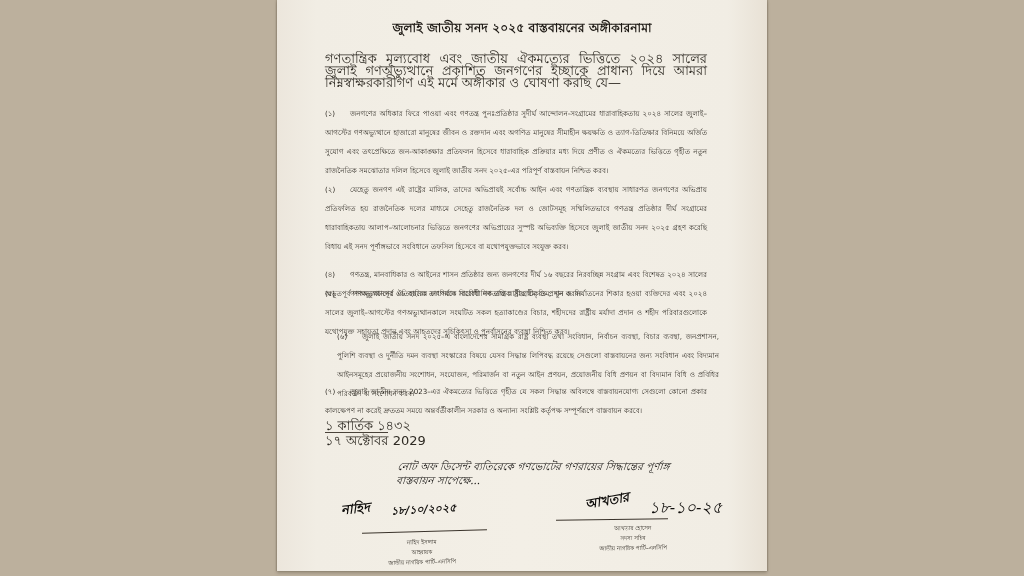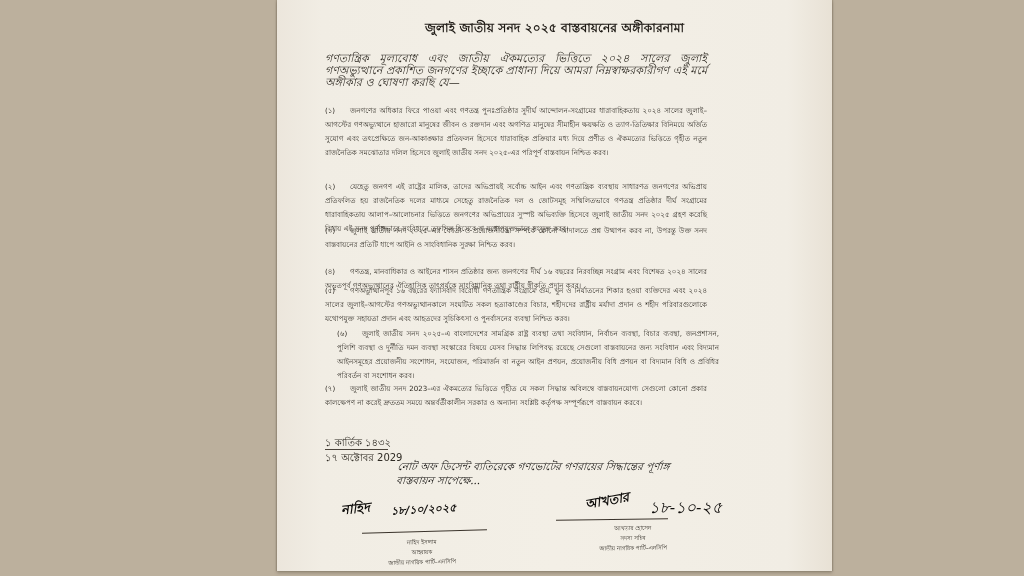--- a/index.html
+++ b/index.html
@@ -11,21 +11,21 @@
       background: #bcb09d;
     }
     body {
       position: relative;
       font-family: "DejaVu Sans", sans-serif;
     }
     .page {
       position: absolute;
       left: 277px;
       top: 0;
-      width: 555px;
+      width: 490px;
       height: 571px;
       background: linear-gradient(90deg, #ece6dc 0%, #f1ede4 8%, #f3efe6 50%, #f1ede4 92%, #e8e1d5 100%);
       box-shadow: 0 2px 3px rgba(80,70,55,0.35), -1px 0 1px rgba(90,80,65,0.25), 1px 0 1px rgba(90,80,65,0.25);
       color: #2a2620;
       overflow: hidden;
     }
     .title {
       position: absolute;
       left: 0;
       right: 0;
@@ -33,52 +33,51 @@
       text-align: center;
       font-size: 12.2px;
       font-weight: bold;
       color: #1f1b16;
       letter-spacing: 0.1px;
     }
     .body-text {
       position: absolute;
       left: 48px;
       width: 382px;
-      font-size: 11px;
+      font-size: 13px;
       line-height: 12.2px;
       color: #2e2a23;
       text-align: justify;
-      font-style: italic;
     }
     .intro { top: 53px; }
     .clause {
       position: absolute;
       left: 48px;
       width: 382px;
       font-size: 7.1px;
-      line-height: 14px;
+      line-height: 19px;
       color: #2e2a23;
       text-align: justify;
     }
     .clause .num {
       display: inline-block;
       width: 25px;
     }
     .c1 { top: 104px; }
     .c2 { top: 180px; }
     .c3 { top: 224px; }
     .c4 { top: 265px; }
     .c5 { top: 284px; }
     .c6 { top: 327px; margin-left: 12px; }
     .c7 { top: 382px; }
     .date-block {
       position: absolute;
       left: 48px;
-      top: 437px;
-      font-size: 10px;
+      top: 420px;
+      font-size: 13px;
       color: #2e2a23;
     }
     .date-line {
       display: block;
       line-height: 11px;
     }
     .date-rule {
       display: block;
       width: 63px;
       height: 1px;
@@ -144,23 +143,20 @@
   <div class="body-text intro">গণতান্ত্রিক মূল্যবোধ এবং জাতীয় ঐকমত্যের ভিত্তিতে ২০২৪ সালের জুলাই গণঅভ্যুত্থানে প্রকাশিত জনগণের ইচ্ছাকে প্রাধান্য দিয়ে আমরা নিম্নস্বাক্ষরকারীগণ এই মর্মে অঙ্গীকার ও ঘোষণা করছি যে—</div>
 
   <div class="clause c1">
     <span class="num">(১)</span><span>জনগণের অধিকার ফিরে পাওয়া এবং গণতন্ত্র পুনঃপ্রতিষ্ঠার সুদীর্ঘ আন্দোলন-সংগ্রামের ধারাবাহিকতায় ২০২৪ সালের জুলাই–আগস্টের গণঅভ্যুত্থানে হাজারো মানুষের জীবন ও রক্তদান এবং অগণিত মানুষের সীমাহীন ক্ষয়ক্ষতি ও ত্যাগ-তিতিক্ষার বিনিময়ে অর্জিত সুযোগ এবং তৎপ্রেক্ষিতে জন-আকাঙ্ক্ষার প্রতিফলন হিসেবে ধারাবাহিক প্রক্রিয়ার মধ্য দিয়ে প্রণীত ও ঐকমত্যের ভিত্তিতে গৃহীত নতুন রাজনৈতিক সমঝোতার দলিল হিসেবে জুলাই জাতীয় সনদ ২০২৫-এর পরিপূর্ণ বাস্তবায়ন নিশ্চিত করব।</span>
   </div>
 
   <div class="clause c2">
     <span class="num">(২)</span><span>যেহেতু জনগণ এই রাষ্ট্রের মালিক, তাদের অভিপ্রায়ই সর্বোচ্চ আইন এবং গণতান্ত্রিক ব্যবস্থায় সাধারণত জনগণের অভিপ্রায় প্রতিফলিত হয় রাজনৈতিক দলের মাধ্যমে সেহেতু রাজনৈতিক দল ও জোটসমূহ সম্মিলিতভাবে গণতন্ত্র প্রতিষ্ঠার দীর্ঘ সংগ্রামের ধারাবাহিকতায় আলাপ–আলোচনার ভিত্তিতে জনগণের অভিপ্রায়ের সুস্পষ্ট অভিব্যক্তি হিসেবে জুলাই জাতীয় সনদ ২০২৫ গ্রহণ করেছি বিধায় এই সনদ পূর্ণাঙ্গভাবে সংবিধানে তফসিল হিসেবে বা যথোপযুক্তভাবে সংযুক্ত করব।</span>
   </div>
 
-  <div class="clause c3">
-    <span class="num">(৩)</span><span>জুলাই জাতীয় সনদ ২০২৫–এর বৈধতা ও প্রয়োজনীয়তা সম্পর্কে কোনো আদালতে প্রশ্ন উত্থাপন করব না, উপরন্তু উক্ত সনদ বাস্তবায়নের প্রতিটি ধাপে আইনি ও সাংবিধানিক সুরক্ষা নিশ্চিত করব।</span>
-  </div>
 
   <div class="clause c4">
     <span class="num">(৪)</span><span>গণতন্ত্র, মানবাধিকার ও আইনের শাসন প্রতিষ্ঠার জন্য জনগণের দীর্ঘ ১৬ বছরের নিরবচ্ছিন্ন সংগ্রাম এবং বিশেষত ২০২৪ সালের অভূতপূর্ব গণঅভ্যুত্থানের ঐতিহাসিক তাৎপর্যকে সাংবিধানিক তথা রাষ্ট্রীয় স্বীকৃতি প্রদান করব।</span>
   </div>
 
   <div class="clause c5">
     <span class="num">(৫)</span><span>গণঅভ্যুত্থানপূর্ব ১৬ বছরের ফ্যাসিবাদ বিরোধী গণতান্ত্রিক সংগ্রামে গুম, খুন ও নির্যাতনের শিকার হওয়া ব্যক্তিদের এবং ২০২৪ সালের জুলাই–আগস্টের গণঅভ্যুত্থানকালে সংঘটিত সকল হত্যাকাণ্ডের বিচার, শহীদদের রাষ্ট্রীয় মর্যাদা প্রদান ও শহীদ পরিবারগুলোকে যথোপযুক্ত সহায়তা প্রদান এবং আহতদের সুচিকিৎসা ও পুনর্বাসনের ব্যবস্থা নিশ্চিত করব।</span>
   </div>
 
   <div class="clause c6">

